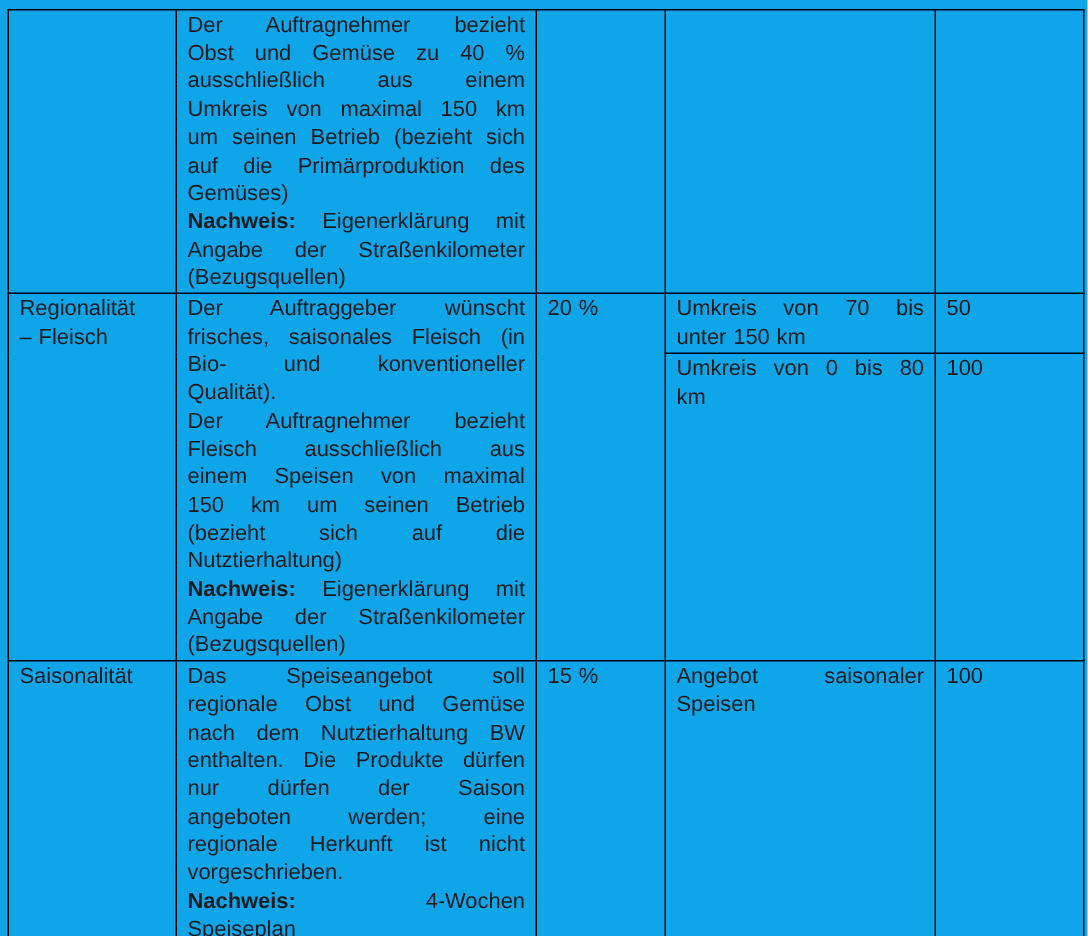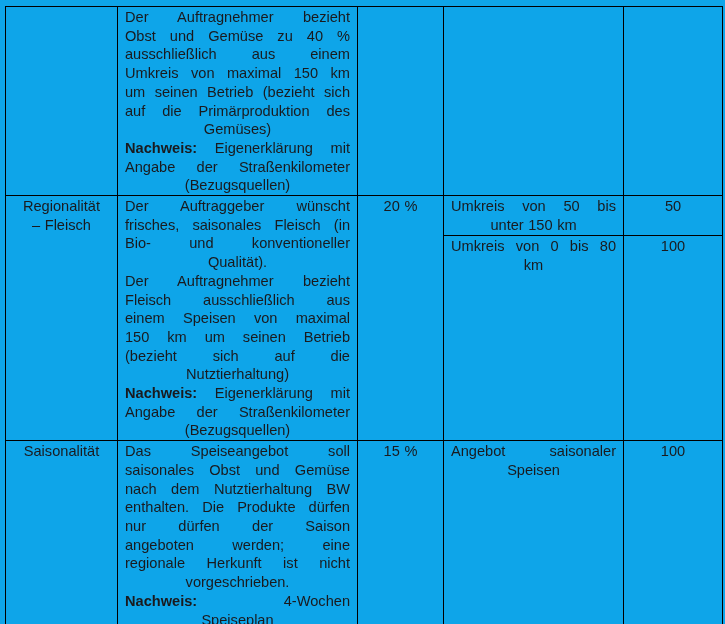--- a/index.html
+++ b/index.html
@@ -27,21 +27,21 @@
   table.award-table td {
     border: 1px solid #000000;
     vertical-align: top;
     padding: 1px 7px 0 7px;
     font-size: 14.6px;
     line-height: 18.7px;
     word-spacing: 0.5px;
   }
   .ln { min-height: 18.7px; }
   .j  { text-align: justify; text-align-last: justify; }
-  .l  { text-align: center; }
+  .l  { text-align: left; }
   .bold { font-weight: bold; }
 </style>
 </head>
 <body>
 
 <div class="page">
   <table class="award-table">
     <colgroup>
       <col style="width:112px">
       <col style="width:240px">
@@ -87,21 +87,21 @@
         <div class="ln j">(bezieht sich auf die</div>
         <div class="ln l">Nutztierhaltung)</div>
         <div class="ln j"><span class="bold">Nachweis:</span> <span>Eigenerklärung mit</span></div>
         <div class="ln j">Angabe der Straßenkilometer</div>
         <div class="ln l">(Bezugsquellen)</div>
       </td>
       <td rowspan="2">
         <div class="ln l">20 %</div>
       </td>
       <td>
-        <div class="ln j">Umkreis von 50 bis</div>
+        <div class="ln j">Umkreis von 70 bis</div>
         <div class="ln l">unter 150 km</div>
       </td>
       <td>
         <div class="ln l">50</div>
       </td>
     </tr>
 
     <tr style="height:203px">
       <td>
         <div class="ln j">Umkreis von 0 bis 80</div>
@@ -111,21 +111,21 @@
         <div class="ln l">100</div>
       </td>
     </tr>
 
     <tr style="height:185px">
       <td>
         <div class="ln l">Saisonalität</div>
       </td>
       <td>
         <div class="ln j">Das Speiseangebot soll</div>
-        <div class="ln j">saisonales Obst und Gemüse</div>
+        <div class="ln j">regionale Obst und Gemüse</div>
         <div class="ln j">nach dem Nutztierhaltung BW</div>
         <div class="ln j">enthalten. Die Produkte dürfen</div>
         <div class="ln j">nur dürfen der Saison</div>
         <div class="ln j">angeboten werden; eine</div>
         <div class="ln j">regionale Herkunft ist nicht</div>
         <div class="ln l">vorgeschrieben.</div>
         <div class="ln j"><span class="bold">Nachweis:</span> <span>4-Wochen</span></div>
         <div class="ln l">Speiseplan</div>
       </td>
       <td>

